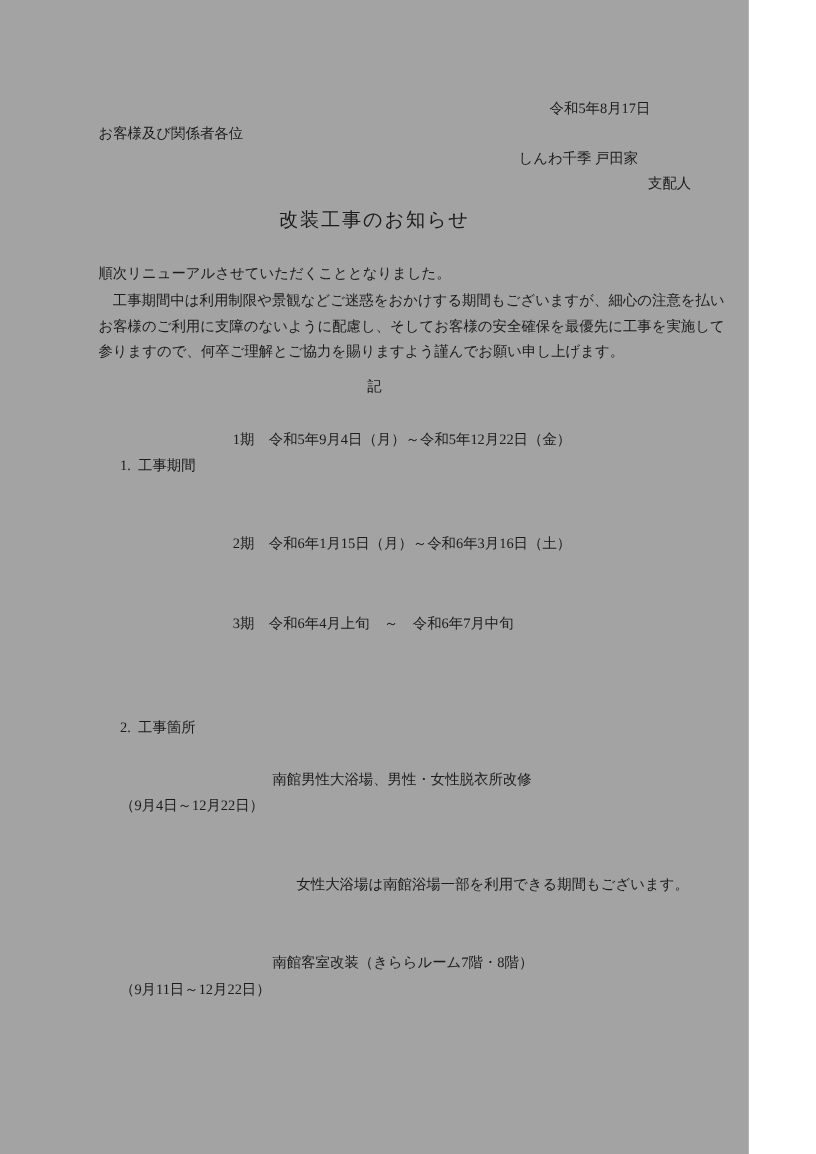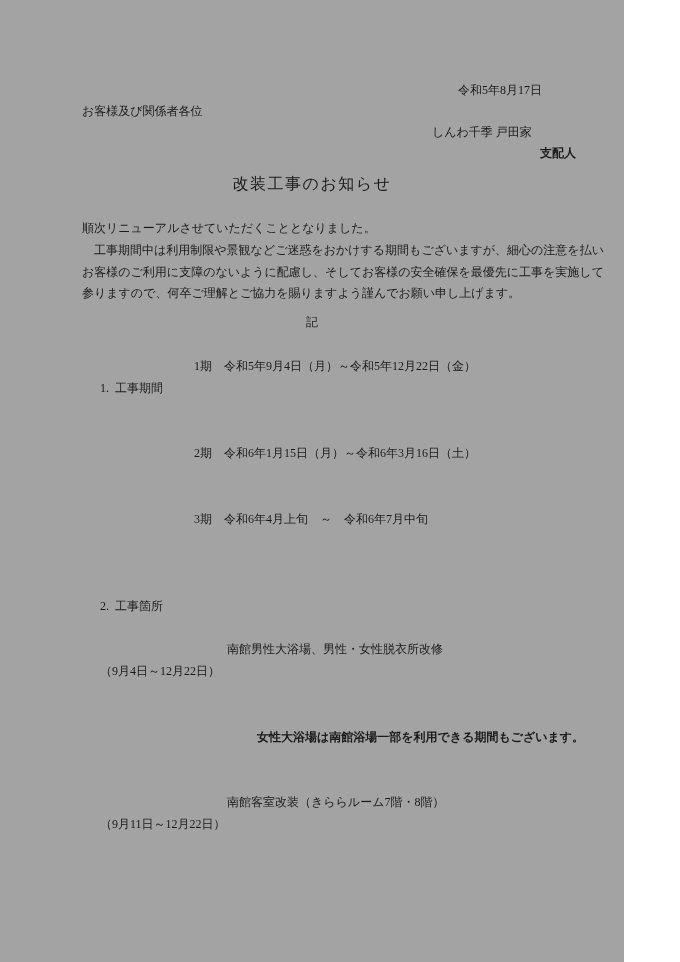--- a/index.html
+++ b/index.html
@@ -13,35 +13,35 @@
   .content {
     padding: 80px 82px 0 82px;
     font-family: "Liberation Serif", "DejaVu Serif", serif;
     font-size: 12px;
     color: #1b1b1b;
   }
   .hline { line-height: 21px; white-space: pre; }
   .bline { position: relative; line-height: 21.8px; white-space: pre; }
   .right { text-align: right; }
   .sender-company { margin-left: 350px; }
-  .sender-title { margin-left: 458px; font-weight: bold; }
+  .sender-title { margin-left: 458px; }
   .doc-title {
     margin-top: 6px;
     font-size: 16px;
     line-height: 28px;
     letter-spacing: 1.5px;
     text-align: center;
     white-space: pre;
   }
   .intro { margin-top: 20px; }
   .ki { margin-top: 7px; margin-bottom: 22px; text-align: center; }
   .abs { position: absolute; top: 0; }
   .l73  { left: 73px; margin-left: 39px; }
   .l145 { left: 145px; }
-  .l165 { left: 175px; font-weight: bold; }
+  .l165 { left: 165px; }
   .seclabel { margin-left: 6px; }
 </style>
 </head>
 <body>
 
 <div class="page">
   <div class="content">
 
     <div class="hline right">令和5年8月17日</div>
     <div class="hline">お客様及び関係者各位</div>

